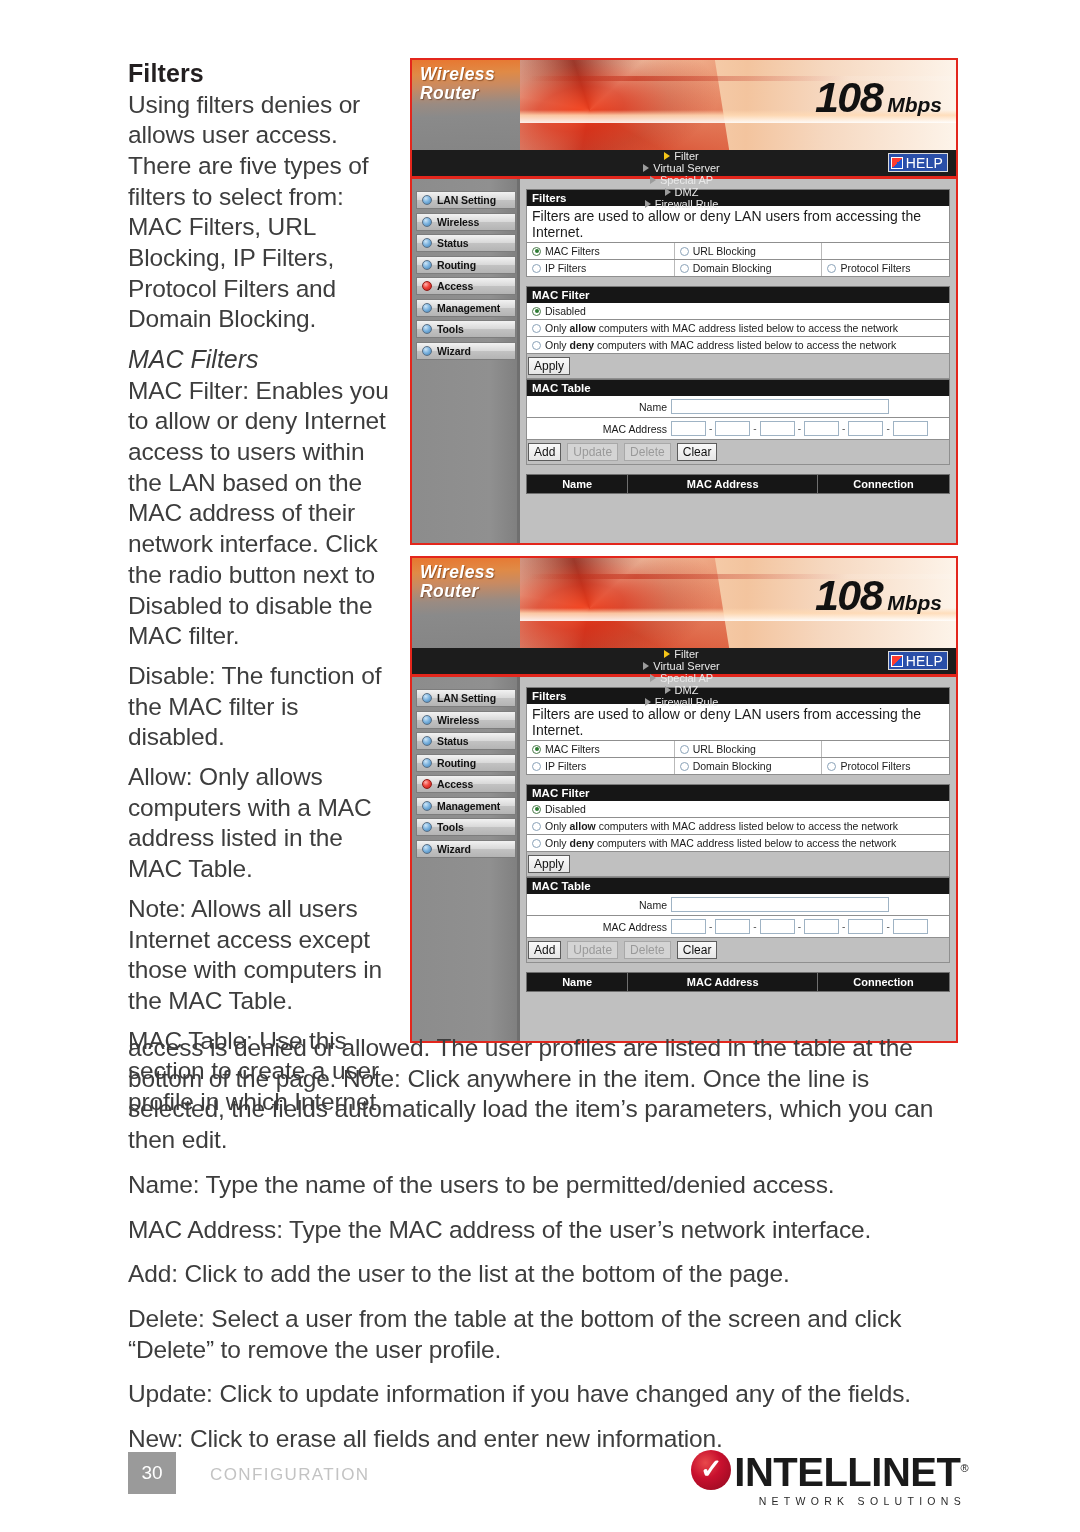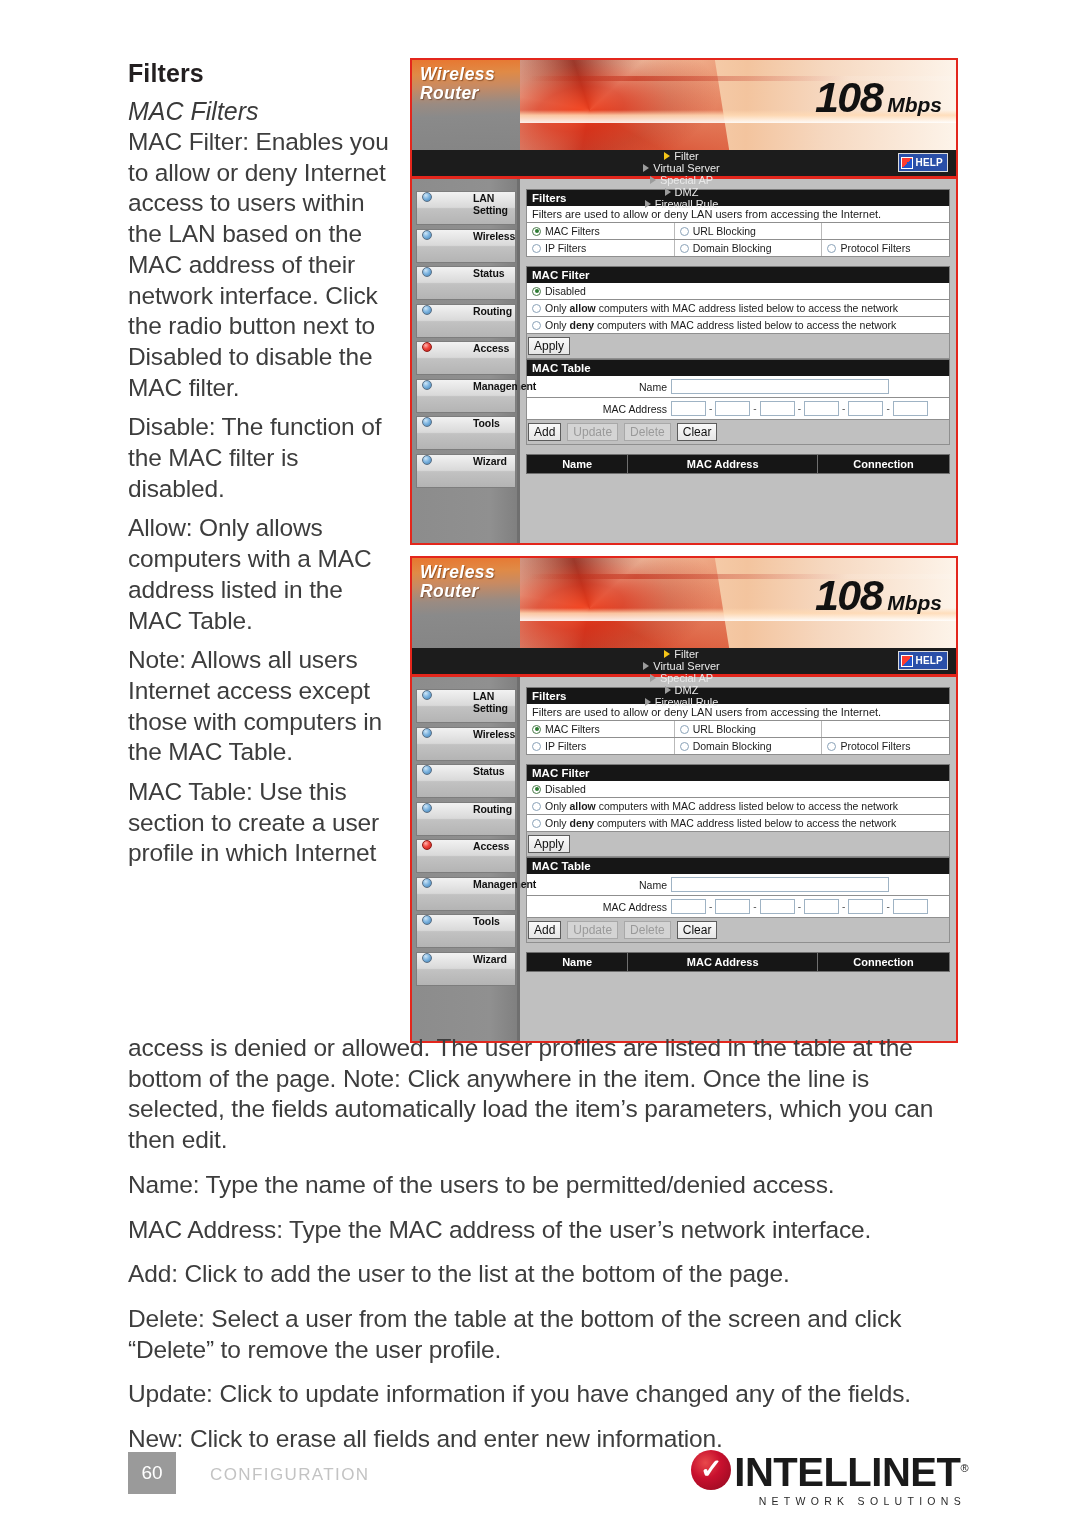--- a/index.html
+++ b/index.html
@@ -196,43 +196,42 @@
     border: 1px solid #dcdcdc;
     display: flex; align-items: center;
     padding: 0 4px 0 2px;
   }
   .help-ico {
     width: 10px; height: 10px; margin-right: 3px;
     background: linear-gradient(135deg, #ff3b2f 50%, #2255cc 50%);
     border: 1px solid #ffffff;
     flex: none;
   }
-  .help-btn span { color: #ffffff; font-size: 10px; font-weight: 700; letter-spacing: .2px; }
+  .help-btn span { color: #ffffff; font-size: 14px; font-weight: 400; letter-spacing: .2px; }
 
   
   .shot-body { display: flex; height: 368px; }
 
   .side {
     width: 108px; flex: none;
     background: linear-gradient(90deg, #8c8c8c 0%, #909090 72%, #7e7e7e 100%);
     padding-top: 12px;
     position: relative;
   }
   .side::after {
     content: ""; position: absolute; right: 0; top: 0; bottom: 0;
     width: 3px; background: #6f6f6f;
   }
   .menu-item {
-    height: 34px; margin: 0 4px 3.5px 4px;
+    height: 18px; margin: 0 4px 3.5px 4px;
     background: linear-gradient(180deg, #f2f2f2 0%, #d9d9d9 48%, #c2c2c2 52%, #b4b4b4 100%);
     border: 1px solid #7d7d7d;
-    display: flex; align-items: flex-start;
+    display: flex; align-items: center;
     padding-left: 5px;
     box-sizing: border-box;
-    gap: 36px;
   }
   .menu-dot {
     width: 8px; height: 8px; border-radius: 50%;
     background: radial-gradient(circle at 35% 30%, #cfe6f7 0%, #7fb5e0 45%, #3d7fb5 100%);
     margin-right: 5px; flex: none;
     border: .5px solid #5a6f84;
   }
   .menu-item.active .menu-dot {
     background: radial-gradient(circle at 35% 30%, #ffb3ad 0%, #f0453c 45%, #b81a14 100%);
     border-color: #8e1b16;
@@ -250,21 +249,21 @@
     font-size: 11.5px; font-weight: 700;
     padding: 2px 0 2px 5px;
     border: 1px solid #7a7a7a;
     border-bottom: none;
     box-sizing: border-box;
   }
   .row-white {
     background: #ffffff;
     border: 1px solid #8f8f8f;
     border-top: none;
-    font-size: 11px; color: #1a1a1a;
+    font-size: 14px; color: #1a1a1a;
     padding: 2px 0 2px 5px;
     box-sizing: border-box;
   }
   .radio-row {
     display: flex;
     background: #ffffff;
     border: 1px solid #8f8f8f;
     border-top: none;
     box-sizing: border-box;
   }
@@ -355,20 +354,21 @@
 
   b { font-weight: 700; }
 </style>
 </head>
 <body>
 
 <div class="page">
 
   <div class="left-col">
     <h1 class="doc-h1">Filters</h1>
+    <p class="para">Using filters denies or allows user access. There are five types of filters to select from: MAC Filters, URL Blocking, IP Filters, Protocol Filters and Domain Blocking.</p>
     <h2 class="doc-h2">MAC Filters</h2>
     <p class="para">MAC Filter: Enables you to allow or deny Internet access to users within the LAN based on the MAC address of their network interface. Click the radio button next to Disabled to disable the MAC filter.</p>
     <p class="para">Disable: The function of the MAC filter is disabled.</p>
     <p class="para">Allow: Only allows computers with a MAC address listed in the MAC Table.</p>
     <p class="para">Note: Allows all users Internet access except those with computers in the MAC Table.</p>
     <p class="para">MAC Table: Use this section to create a user profile in which Internet</p>
   </div>
 
   <div class="shot" id="shot-1">
     <div class="banner">
@@ -716,21 +716,21 @@
     <p class="para">access is denied or allowed. The user profiles are listed in the table at the bottom of the page. Note: Click anywhere in the item. Once the line is selected, the fields automatically load the item’s parameters, which you can then edit.</p>
     <p class="para">Name: Type the name of the users to be permitted/denied access.</p>
     <p class="para">MAC Address: Type the MAC address of the user’s network interface.</p>
     <p class="para">Add: Click to add the user to the list at the bottom of the page.</p>
     <p class="para">Delete: Select a user from the table at the bottom of the screen and click “Delete” to remove the user profile.</p>
     <p class="para">Update: Click to update information if you have changed any of the fields.</p>
     <p class="para">New: Click to erase all fields and enter new information.</p>
   </div>
 
   <div class="footer">
-    <div class="pagenum">60</div>
+    <div class="pagenum">30</div>
     <div class="footer-label">CONFIGURATION</div>
     <div class="logo-wrap">
       <div class="logo-row">
         <span class="logo-mark">
           <span class="disc"></span>
           <span class="check">✓</span>
         </span>
         <span class="logo-text"><span>INTELLINET</span><span class="logo-tm">®</span></span>
       </div>
       <div class="logo-sub">NETWORK SOLUTIONS</div>

